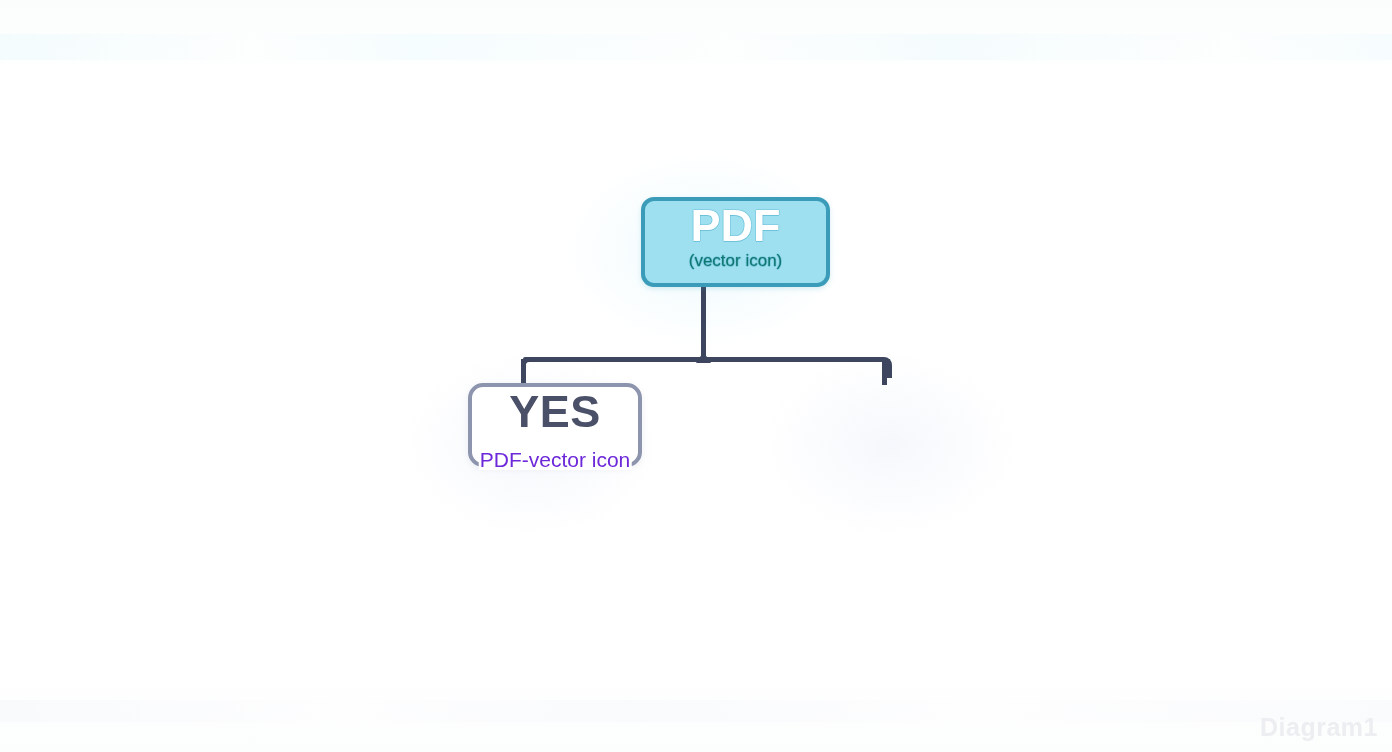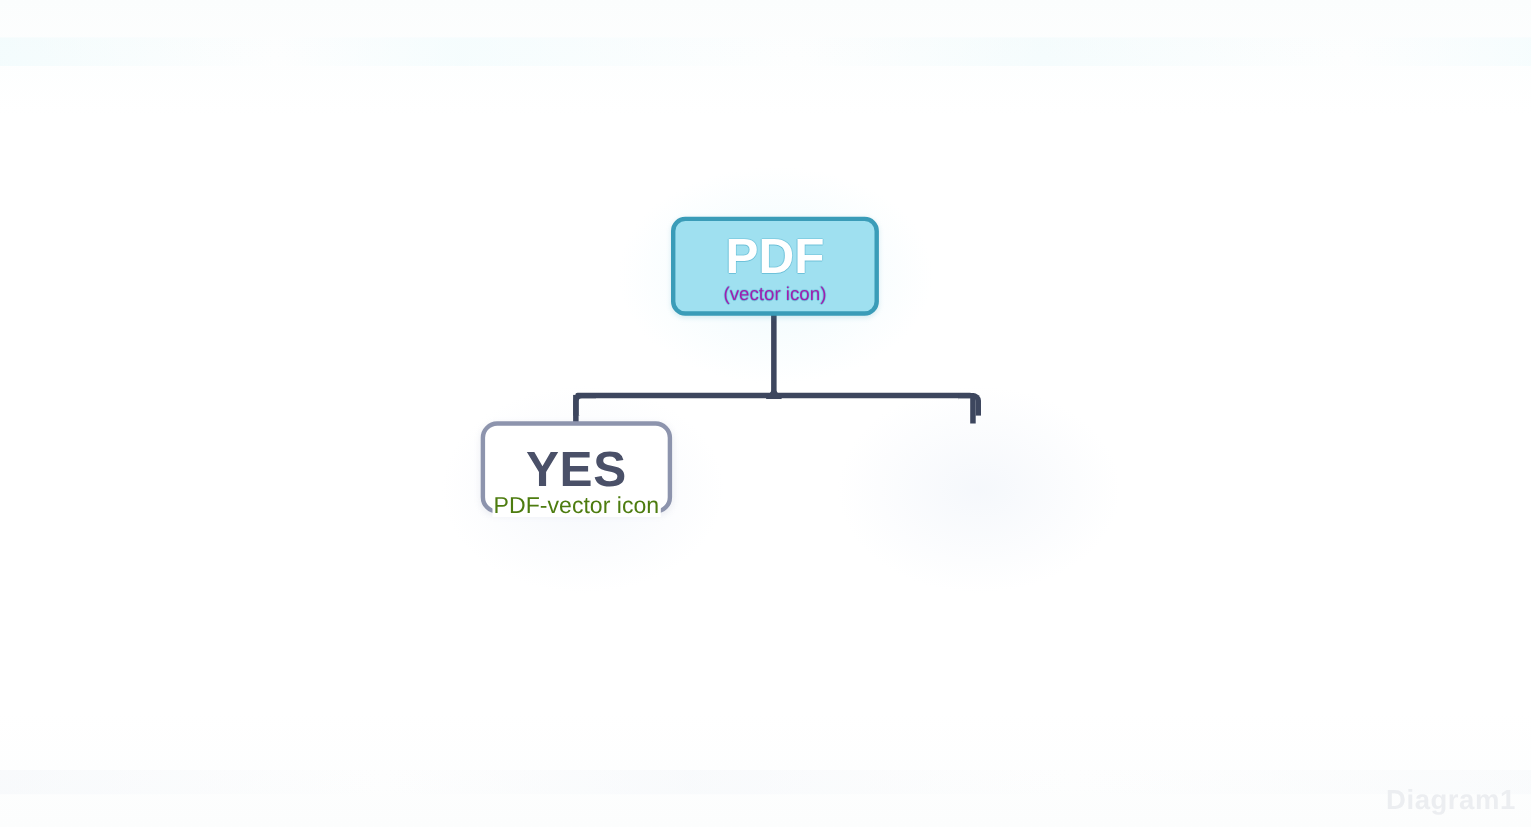--- a/index.html
+++ b/index.html
@@ -127,21 +127,21 @@
     pointer-events: none;
   }
 
   
   .node {
     position: absolute;
     box-sizing: border-box;
     display: flex;
     flex-direction: column;
     align-items: center;
-    justify-content: center;
+    margin-left: 31px;
   }
   #node-root {
     left: 610px;
     top: 197px;
     width: 189px;
     height: 90px;
     background: #9fe0f0;
     border: 4px solid #3a9cb8;
     border-radius: 13px;
     box-shadow: 0 2px 5px rgba(58,156,184,.18);
@@ -156,21 +156,21 @@
     text-shadow:
       0 1px 0 rgba(70,170,200,.55),
       0 -1px 0 rgba(70,170,200,.30),
       1px 0 0 rgba(70,170,200,.30),
       -1px 0 0 rgba(70,170,200,.30);
   }
   #node-root .node-sub {
     font-size: 17px;
     font-weight: normal;
     line-height: 1;
-    color: #a21caf;
+    color: #0f766e;
     margin-top: 4px;
     text-shadow:
       0 1px 0 rgba(70,170,200,.5),
       0 -1px 0 rgba(70,170,200,.28),
       1px 0 0 rgba(70,170,200,.28),
       -1px 0 0 rgba(70,170,200,.28);
   }
 
   .node-leaf {
     background: #ffffff;
@@ -199,21 +199,21 @@
     margin-top: 2px;
   }
   .leaf-sub {
     position: absolute;
     top: 62px;
     left: 50%;
     transform: translateX(-50%);
     white-space: nowrap;
     font-size: 21px;
     line-height: 1;
-    color: #4d7c0f;
+    color: #6d28d9;
     background: #ffffff;
     padding: 0 1px;
   }
 
   
   #watermark {
     position: absolute;
     right: 14px;
     bottom: 10px;
     font-size: 25px;

